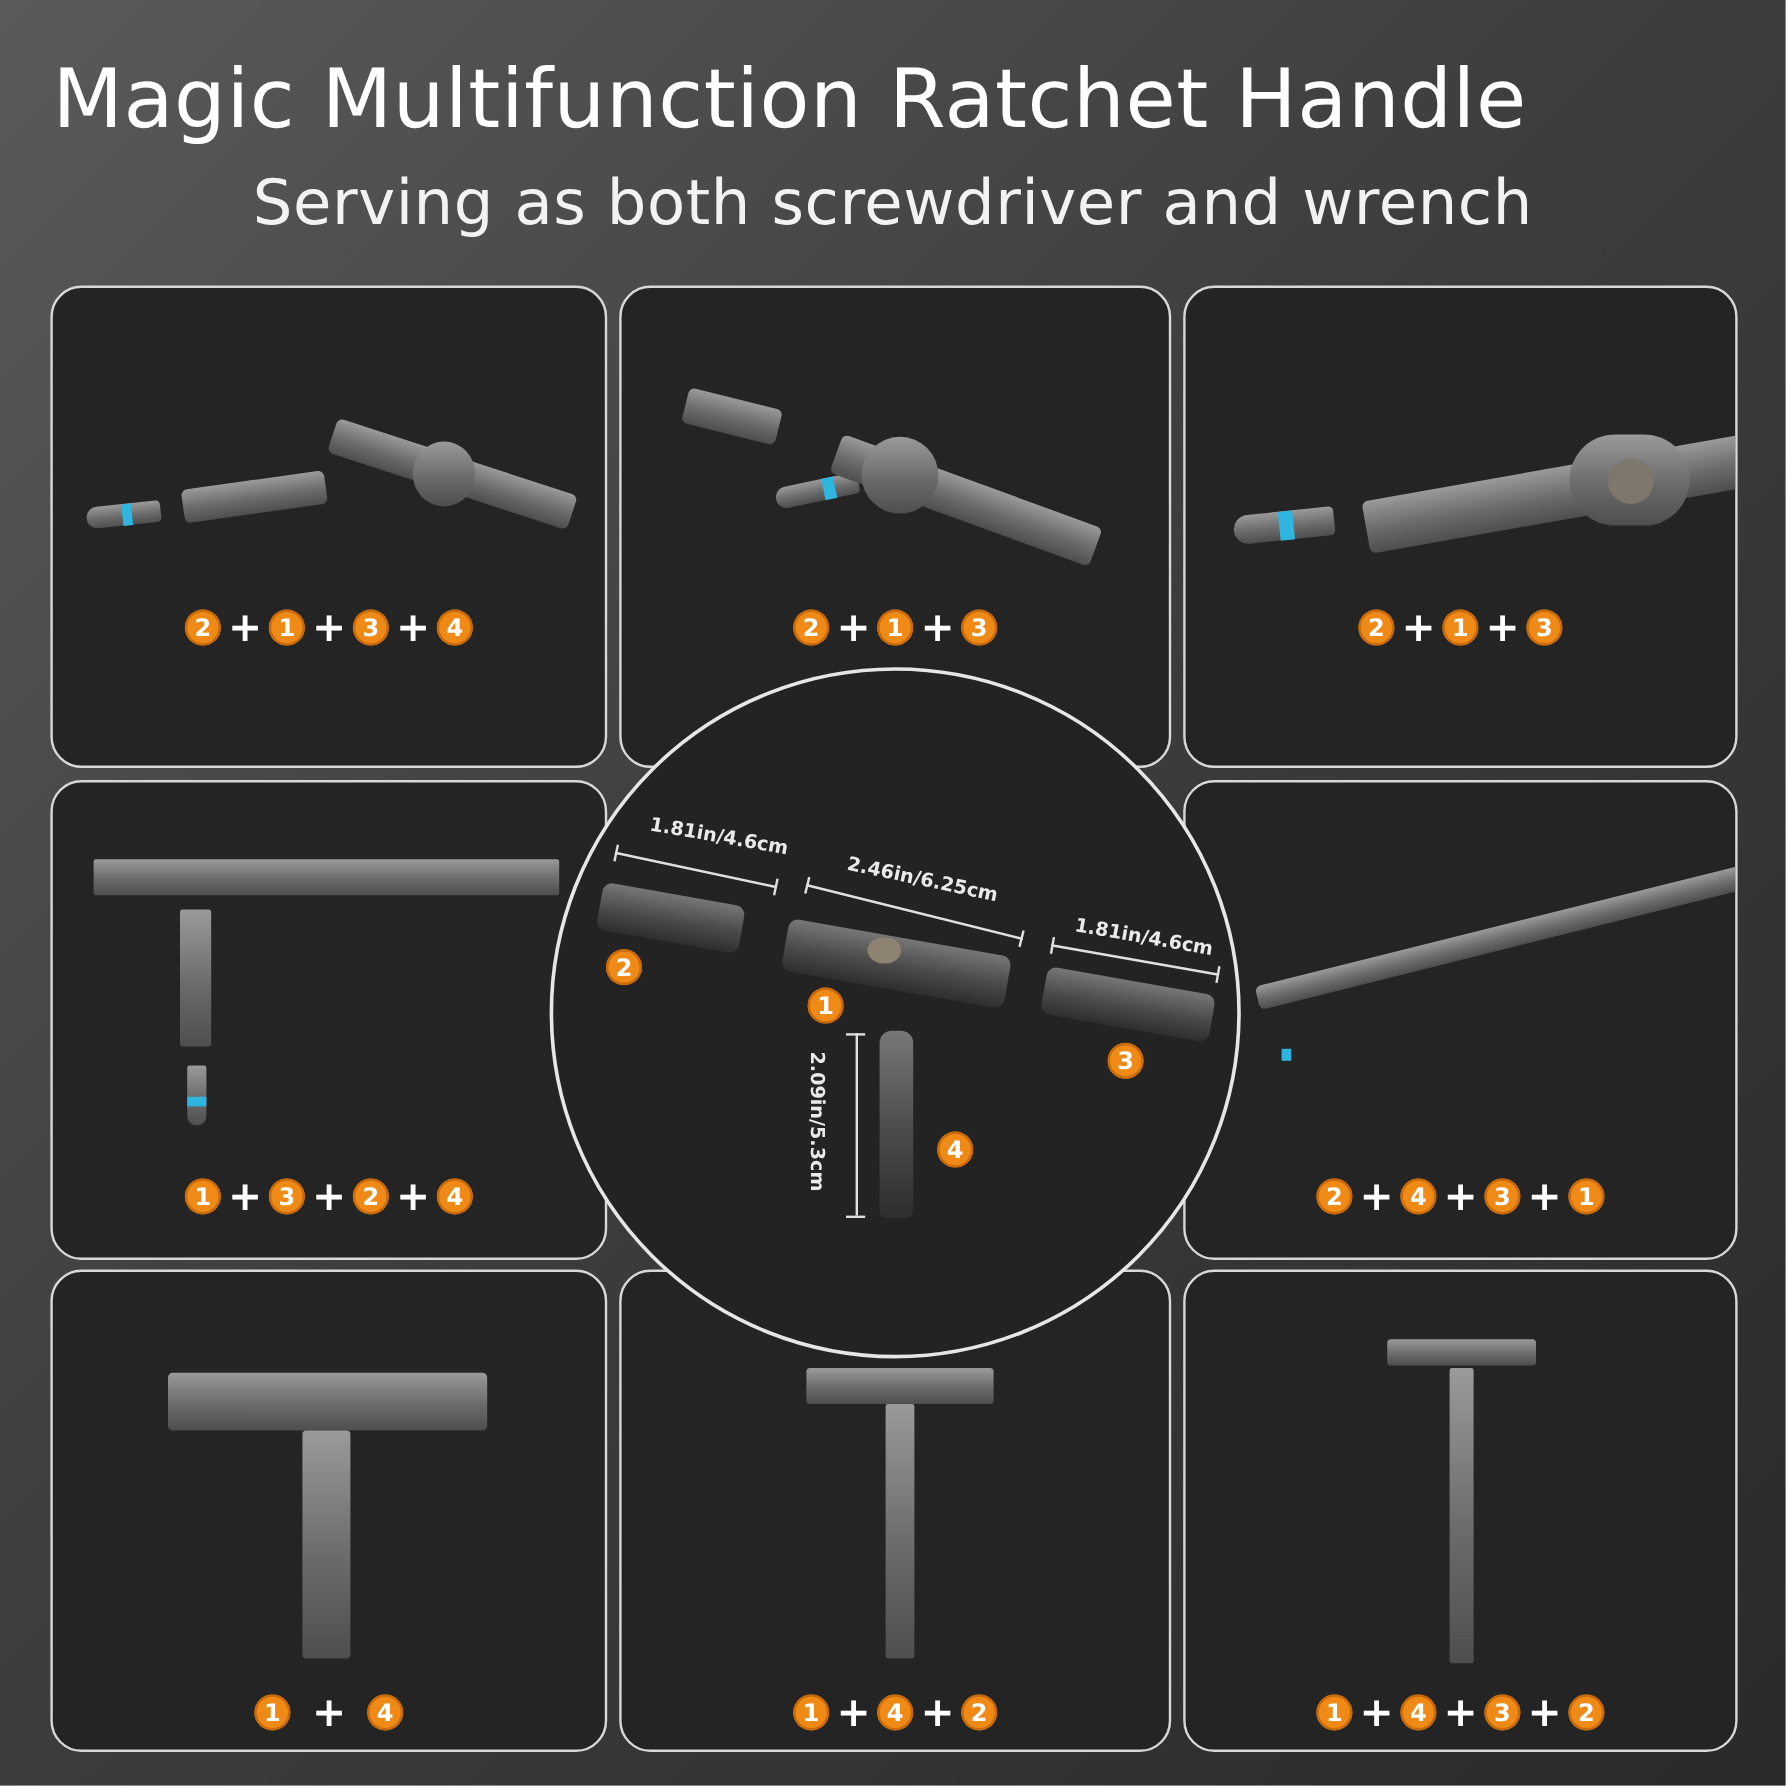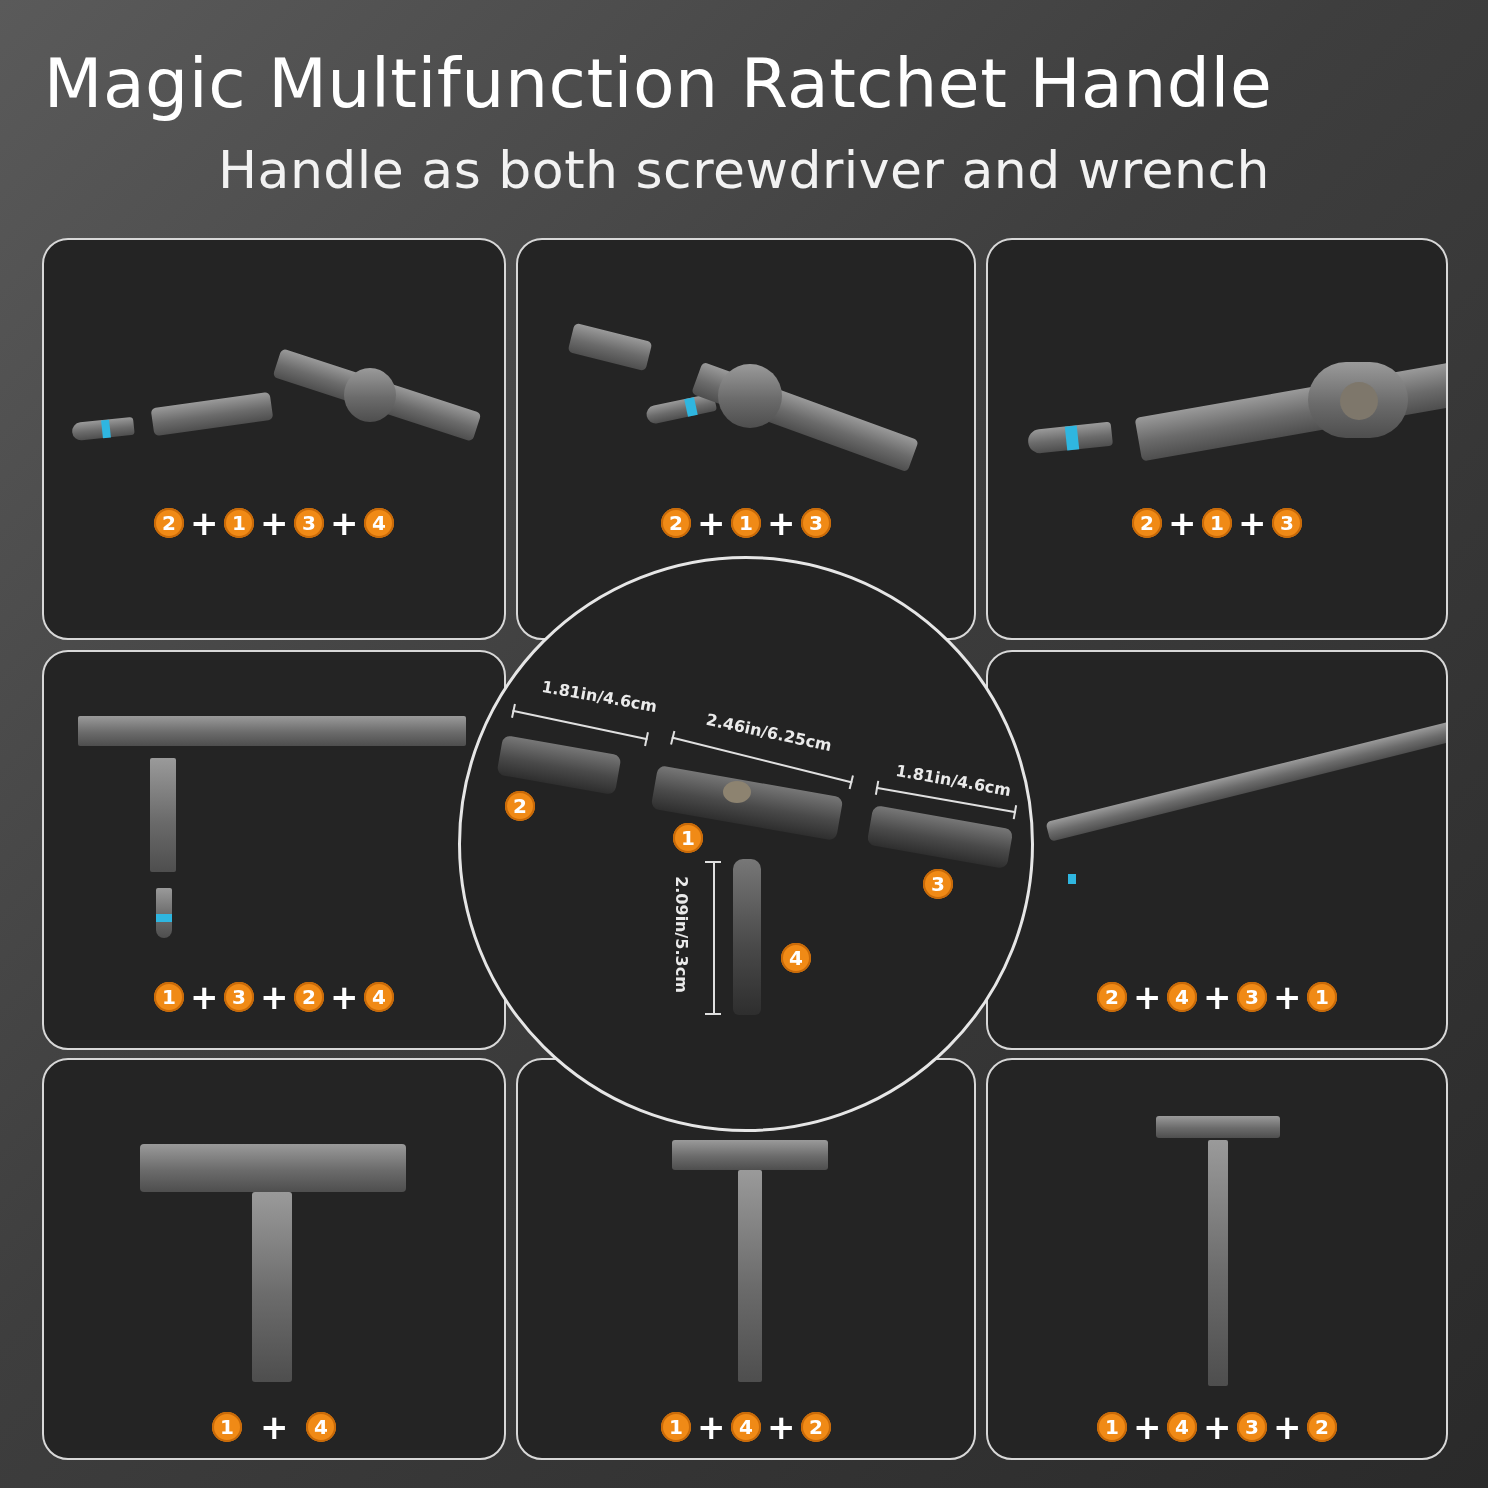--- a/index.html
+++ b/index.html
@@ -51,21 +51,21 @@
   }
   .dimline::before { left:0; } .dimline::after { right:0; }
   .part { position:absolute; background:linear-gradient(#777,#4a4a4a 55%,#2e2e2e); border-radius:8px; }
   .tool { position:absolute; background:linear-gradient(#9a9a9a,#6b6b6b 55%,#4e4e4e); border-radius:5px; }
   .bitblue { position:absolute; background:#2fb6e0; }
 </style>
 </head>
 <body>
 
 <div class="title">Magic Multifunction Ratchet Handle</div>
-<div class="subtitle">Handle as both screwdriver and wrench</div>
+<div class="subtitle">Serving as both screwdriver and wrench</div>
 
 <div class="panel" style="left:42px;top:238px;width:464px;height:402px;">
   <div class="tool" style="left:28px;top:180px;width:62px;height:18px;transform:rotate(-6deg);border-radius:10px 4px 4px 10px;"></div>
   <div class="bitblue" style="left:58px;top:180px;width:8px;height:18px;transform:rotate(-6deg);"></div>
   <div class="tool" style="left:108px;top:160px;width:120px;height:28px;transform:rotate(-8deg);"></div>
   <div class="tool" style="left:228px;top:140px;width:210px;height:30px;transform:rotate(18deg);"></div>
   <div class="tool" style="left:300px;top:128px;width:52px;height:54px;border-radius:50%;"></div>
   <div class="formula" style="top:268px;">
     <div class="badge">2</div>
     <div class="plus">+</div>

